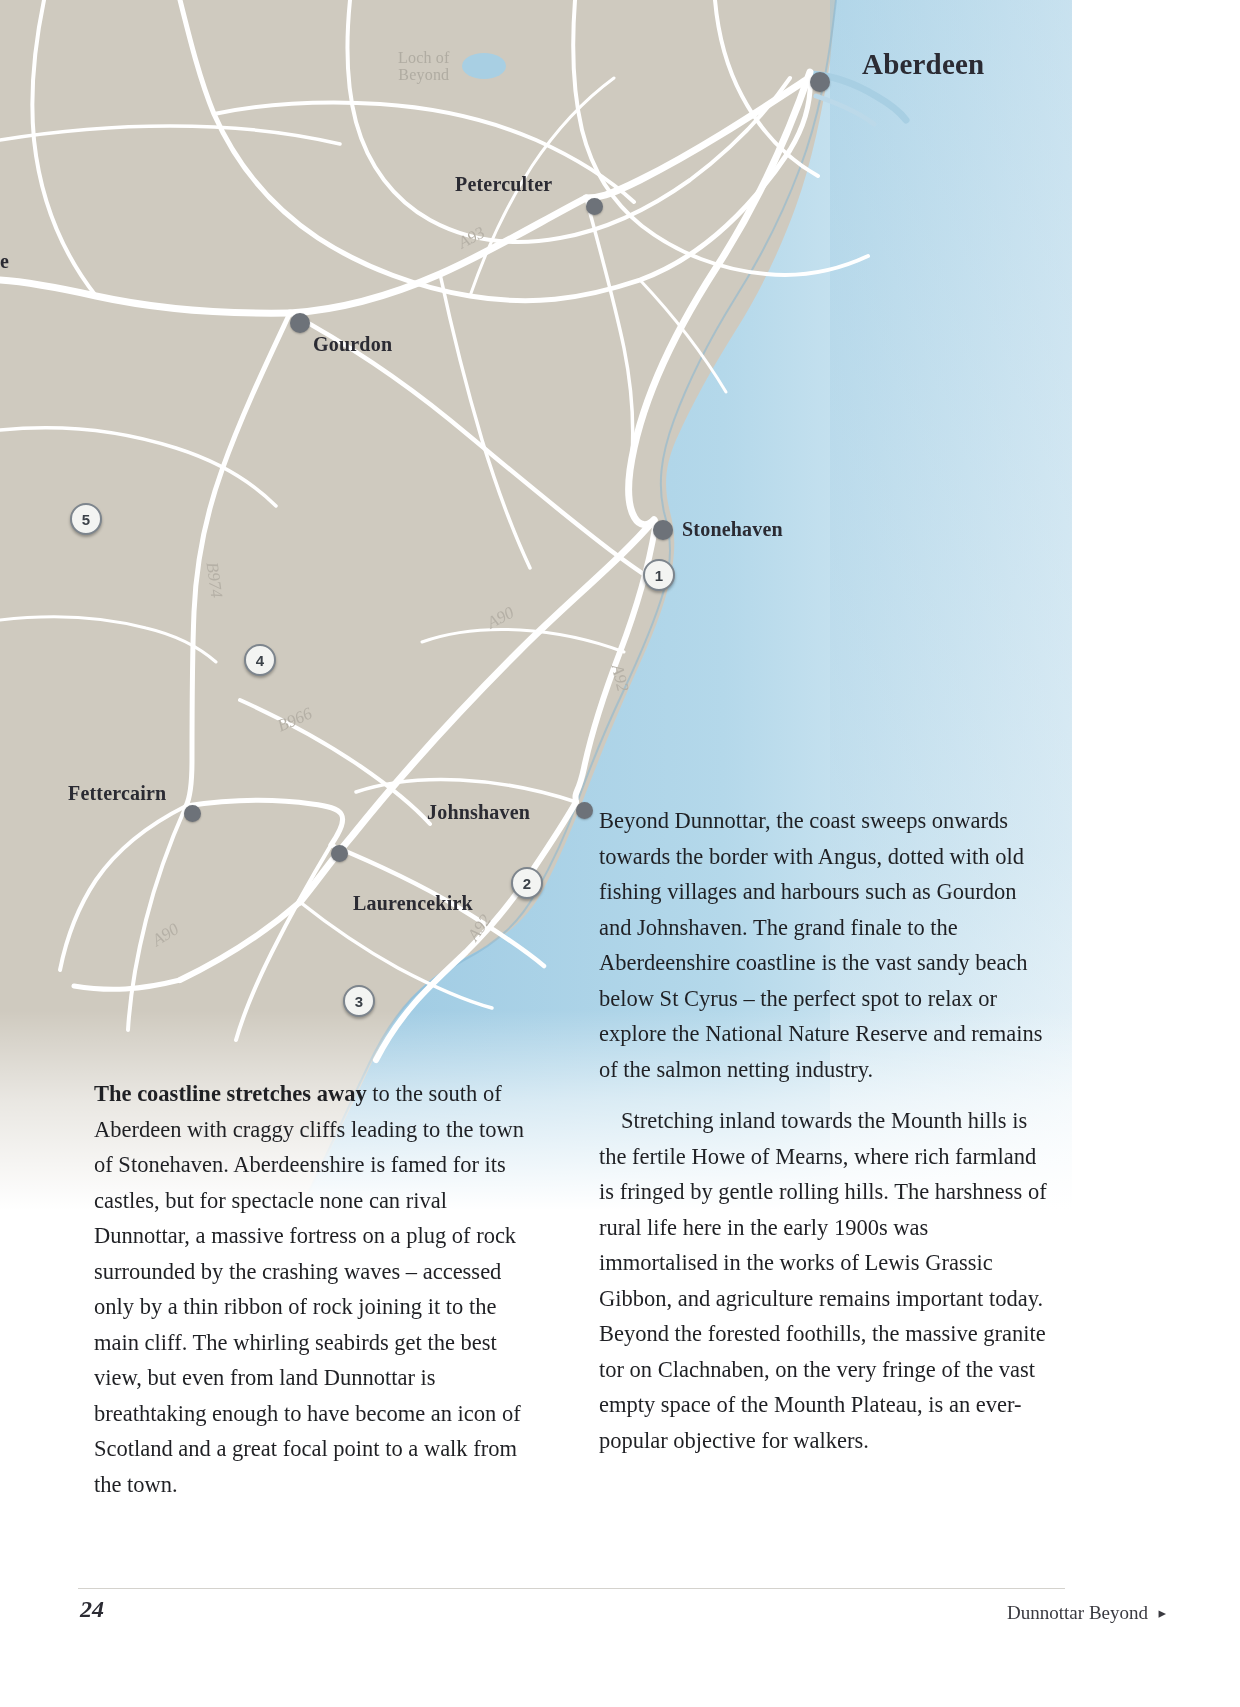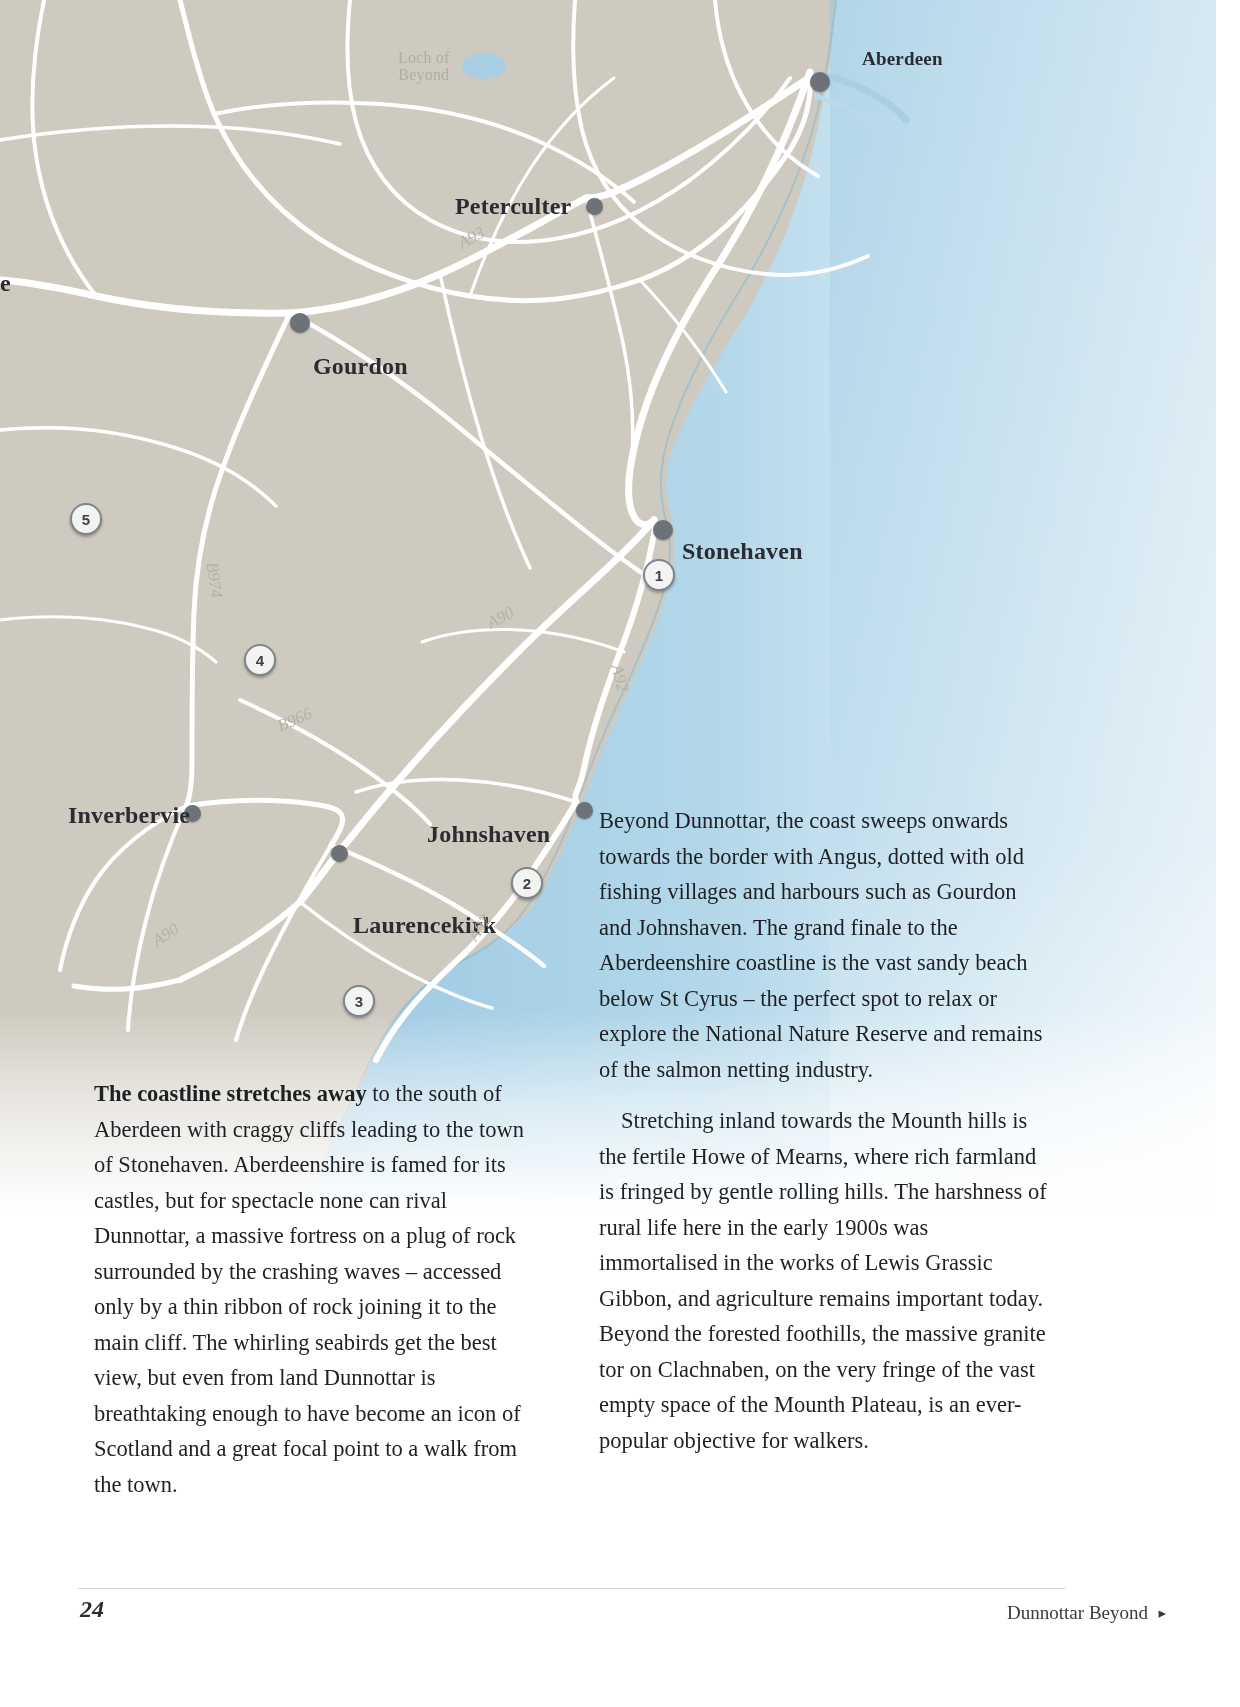--- a/index.html
+++ b/index.html
@@ -13,37 +13,37 @@
     position: relative;
     overflow: hidden;
     font-family: "Liberation Serif", serif;
     color: #231f20;
   }
 
   
   #map-area {
     position: absolute;
     left: 0; top: 0;
-    width: 1216px;
+    width: 1072px;
     height: 1210px;
     overflow: hidden;
     background: #cfcabf;
   }
   #map-svg { position: absolute; left: 0; top: 0; }
 
   .map-label {
     position: absolute;
     font-family: "Liberation Serif", serif;
     font-weight: bold;
     color: #2b2b33;
     white-space: nowrap;
     letter-spacing: .2px;
   }
-  .map-label.big { font-size: 19px; }
-  .map-label.mid { font-size: 24px; margin-top: 20px; }
+  .map-label.big { font-size: 29px; }
+  .map-label.mid { font-size: 20px; }
   .map-label.loch {
     font-weight: normal;
     font-size: 16px;
     color: #b0aca2;
     text-align: center;
     line-height: 1.05;
   }
   .road-label {
     position: absolute;
     font-family: "Liberation Serif", serif;
@@ -261,21 +261,21 @@
   <div class="town-dot" style="left:290px; top:313px;"></div>
   <div class="town-dot" style="left:653px; top:520px;"></div>
   <div class="town-dot small" style="left:184px; top:805px;"></div>
   <div class="town-dot small" style="left:576px; top:802px;"></div>
   <div class="town-dot small" style="left:331px; top:845px;"></div>
 
   <div class="map-label big" style="left:862px; top:48px;">Aberdeen</div>
   <div class="map-label mid" style="left:455px; top:173px;">Peterculter</div>
   <div class="map-label mid" style="left:313px; top:333px;">Gourdon</div>
   <div class="map-label mid" style="left:682px; top:518px;">Stonehaven</div>
-  <div class="map-label mid" style="left:68px; top:782px;">Inverbervie</div>
+  <div class="map-label mid" style="left:68px; top:782px;">Fettercairn</div>
   <div class="map-label mid" style="left:427px; top:801px;">Johnshaven</div>
   <div class="map-label mid" style="left:353px; top:892px;">Laurencekirk</div>
 
   <div class="road-label" style="left:458px; top:228px; transform:rotate(-28deg);">A93</div>
   <div class="road-label" style="left:196px; top:570px; transform:rotate(82deg);">B974</div>
   <div class="road-label" style="left:487px; top:608px; transform:rotate(-27deg);">A90</div>
   <div class="road-label" style="left:606px; top:668px; transform:rotate(76deg);">A92</div>
   <div class="road-label" style="left:277px; top:710px; transform:rotate(-24deg);">B966</div>
   <div class="road-label" style="left:152px; top:925px; transform:rotate(-32deg);">A90</div>
   <div class="road-label" style="left:466px; top:918px; transform:rotate(-55deg);">A92</div>

